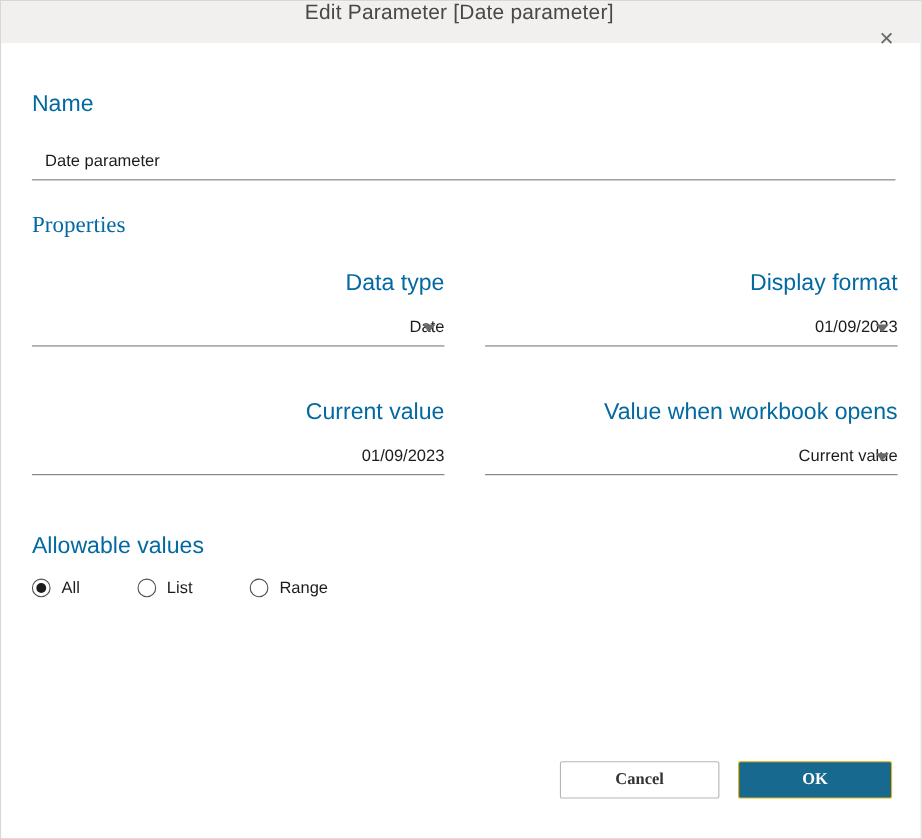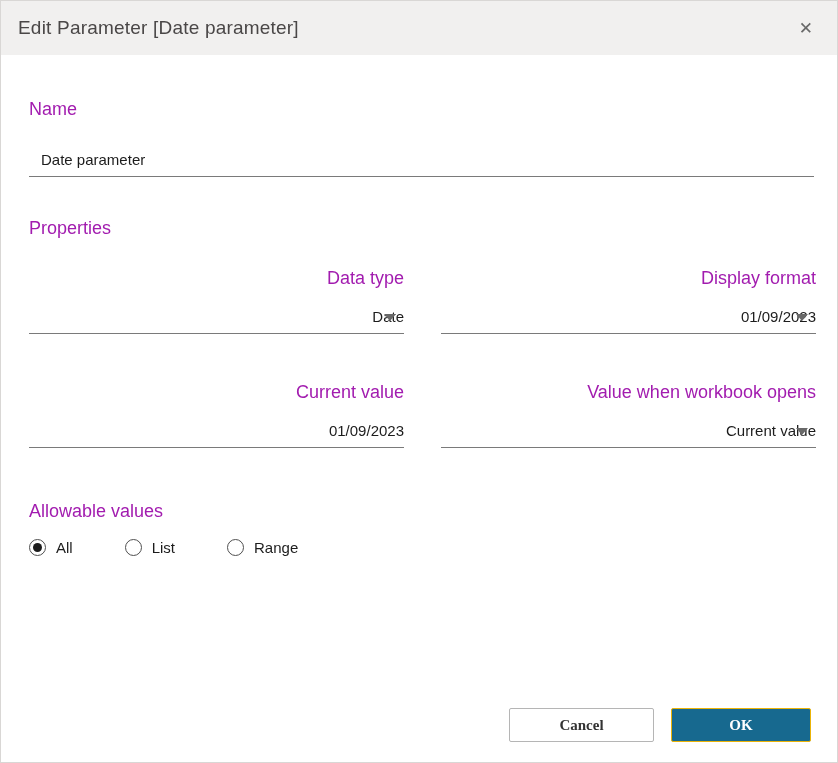--- a/index.html
+++ b/index.html
@@ -9,61 +9,62 @@
     background: #ffffff;
     color: #333333;
     position: relative;
     border: 1px solid #d9d7d5;
     overflow: hidden;
   }
   .dialog { width: 100%; height: 100%; position: relative; }
 
   
   .titlebar {
-    height: 54px;
+    height: 38px;
     background: #f1f0ef;
     display: flex;
     align-items: center;
     padding: 0 20px 0 17px;
+    flex-direction: column;
   }
   .titlebar .title {
     font-size: 19px;
     color: #4a4747;
     letter-spacing: 0.2px;
   }
   .titlebar .close {
     margin-left: auto;
     font-size: 17px;
     color: #696969;
     cursor: pointer;
     line-height: 1;
     padding: 4px;
   }
 
   
   .body { padding: 0 23px 0 28px; position: relative; height: 709px; }
 
   .section-label {
-    font-size: 18px;
-    color: #a21caf;
+    font-size: 21px;
+    color: #0369a1;
   }
   .name-label { padding-top: 44px; }
 
   .field {
     position: relative;
     border-bottom: 1px solid #7a7a7a;
     padding: 0 0 8px 12px;
     font-size: 15px;
     color: #1c1c1c;
     cursor: text;
   }
   .field .value { display: inline-block; }
   .name-field { margin-top: 31px; width: 100%; }
 
-  .properties-label { margin-top: 41px; }
+  .properties-label { margin-top: 28px; font-family: Liberation Serif, serif; }
 
   .grid2 {
     display: grid;
     grid-template-columns: 375px 375px;
     column-gap: 37px;
     text-align: right;
   }
   .grid2 .col-label { margin-top: 29px; }
   .grid2 .field { margin-top: 19px; cursor: pointer; }
 

